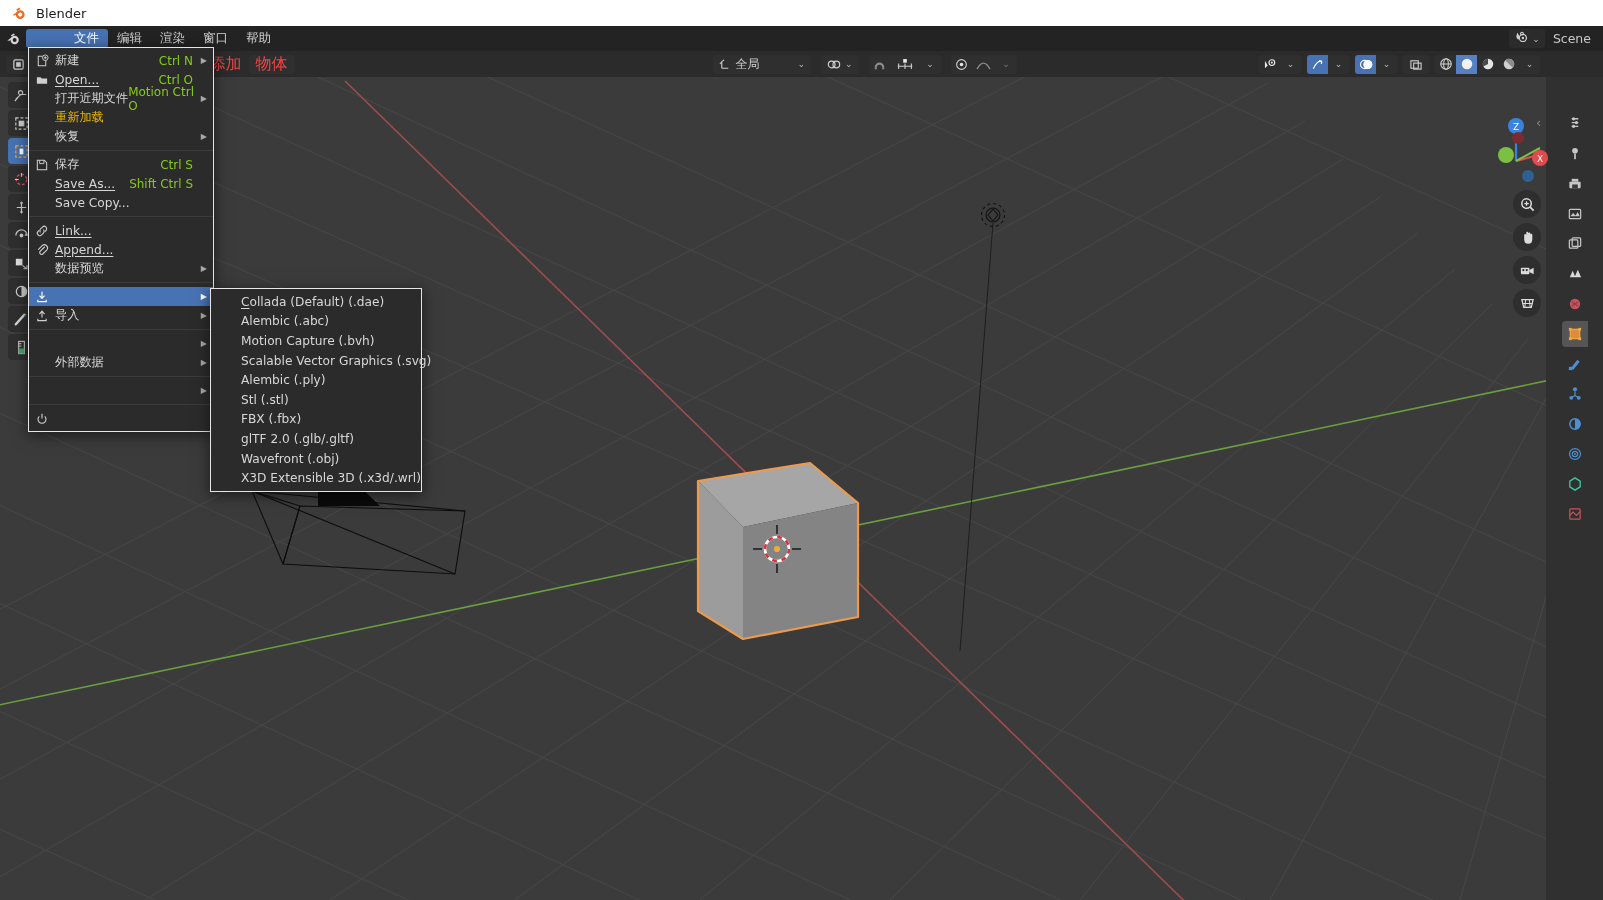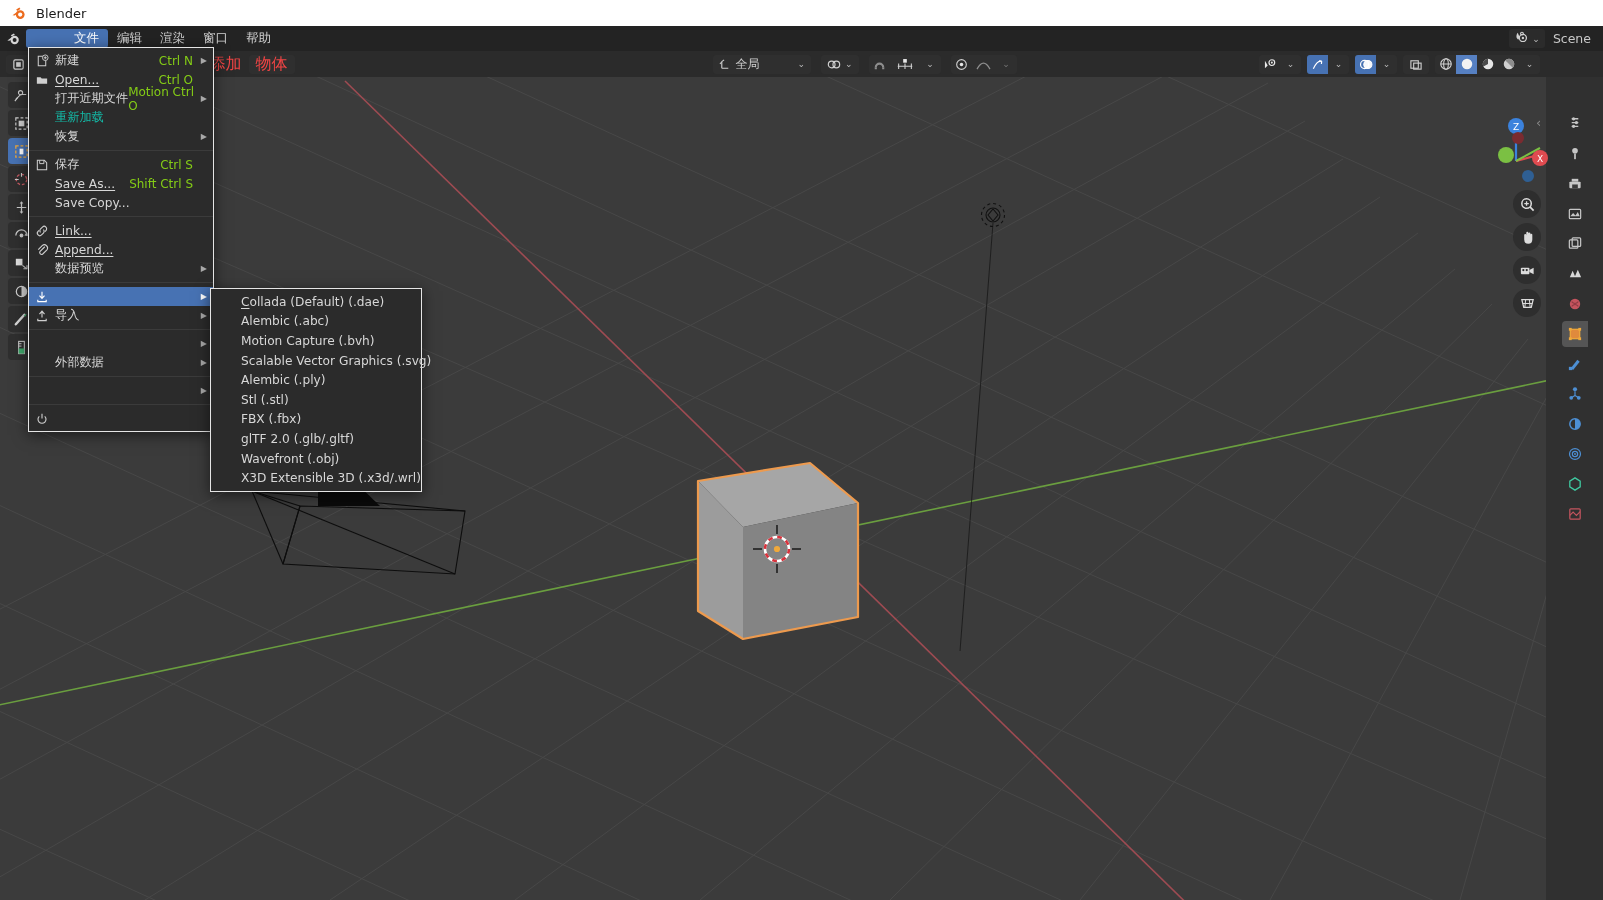--- a/index.html
+++ b/index.html
@@ -102,21 +102,21 @@
     position:absolute; background:#2b2b2b; border:1px solid #e5e5e5;
     box-shadow: 0 3px 14px rgba(0,0,0,.55); z-index: 60; padding: 3px 0;
   }
   #file-menu { top:47px; left:28px; width:186px; }
   #import-menu { top:288px; left:210px; width:212px; }
   .mi { position:relative; display:flex; align-items:center; height:19px; padding:0 6px 0 0; }
   .mi.sel { background:#4772b3; }
   .mi-ico { width:26px; min-width:26px; display:flex; align-items:center; justify-content:center; }
   .mi-lbl { font-size:12.2px; color:#d7d7d7; white-space:nowrap; }
   .mi.sel .mi-lbl { color:#ffffff; }
-  .mi.dim .mi-lbl { color:#14b8a6; }
+  .mi.dim .mi-lbl { color:#eab308; }
   .mi-key { margin-left:auto; font-size:12px; color:#84cc16; padding-right:4px;}
   .mi-arrow { font-size:8px; color:#a8a8a8; width:10px; text-align:right; }
   .mi.sel .mi-arrow { color:#fff; }
   .msep { height:1px; background:#3b3b3b; margin:4px 0; }
   .ul { text-decoration: underline; text-underline-offset: 2px; }
   .imi { display:flex; align-items:center; height:19.6px; padding-left:30px; }
   .imi .mi-lbl { font-size:12.2px; }
 </style>
 </head>
 <body>

